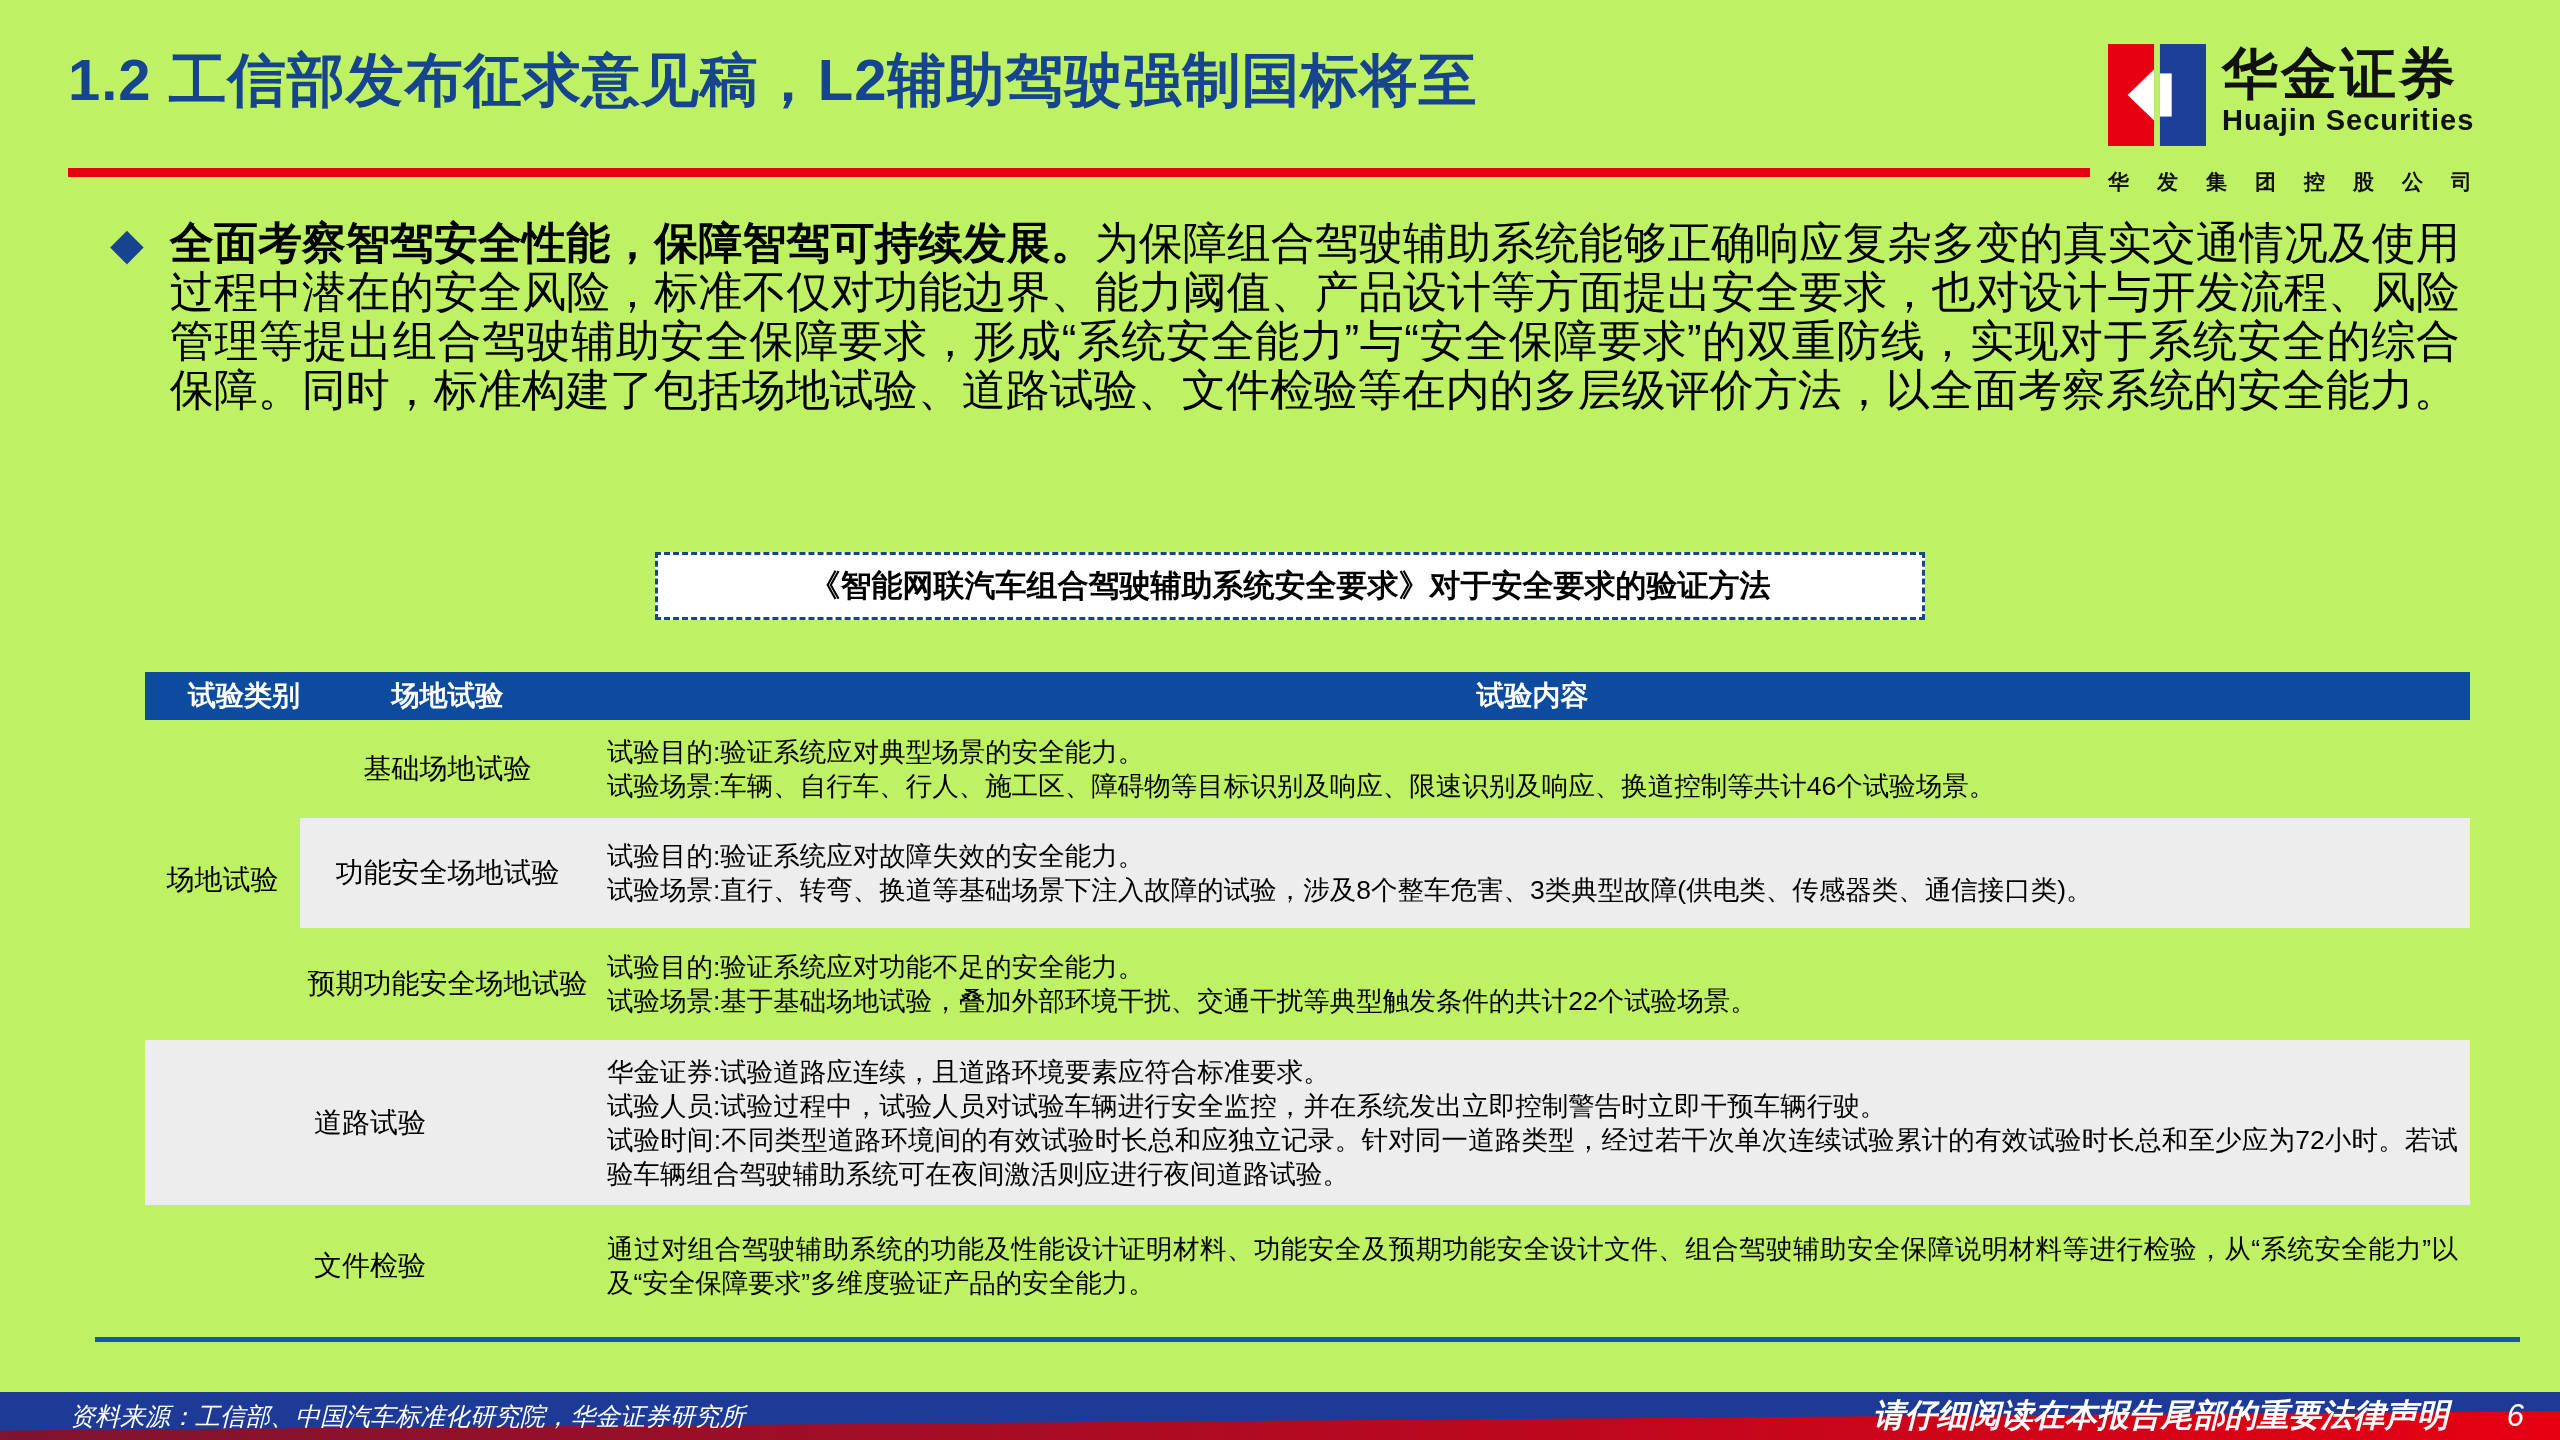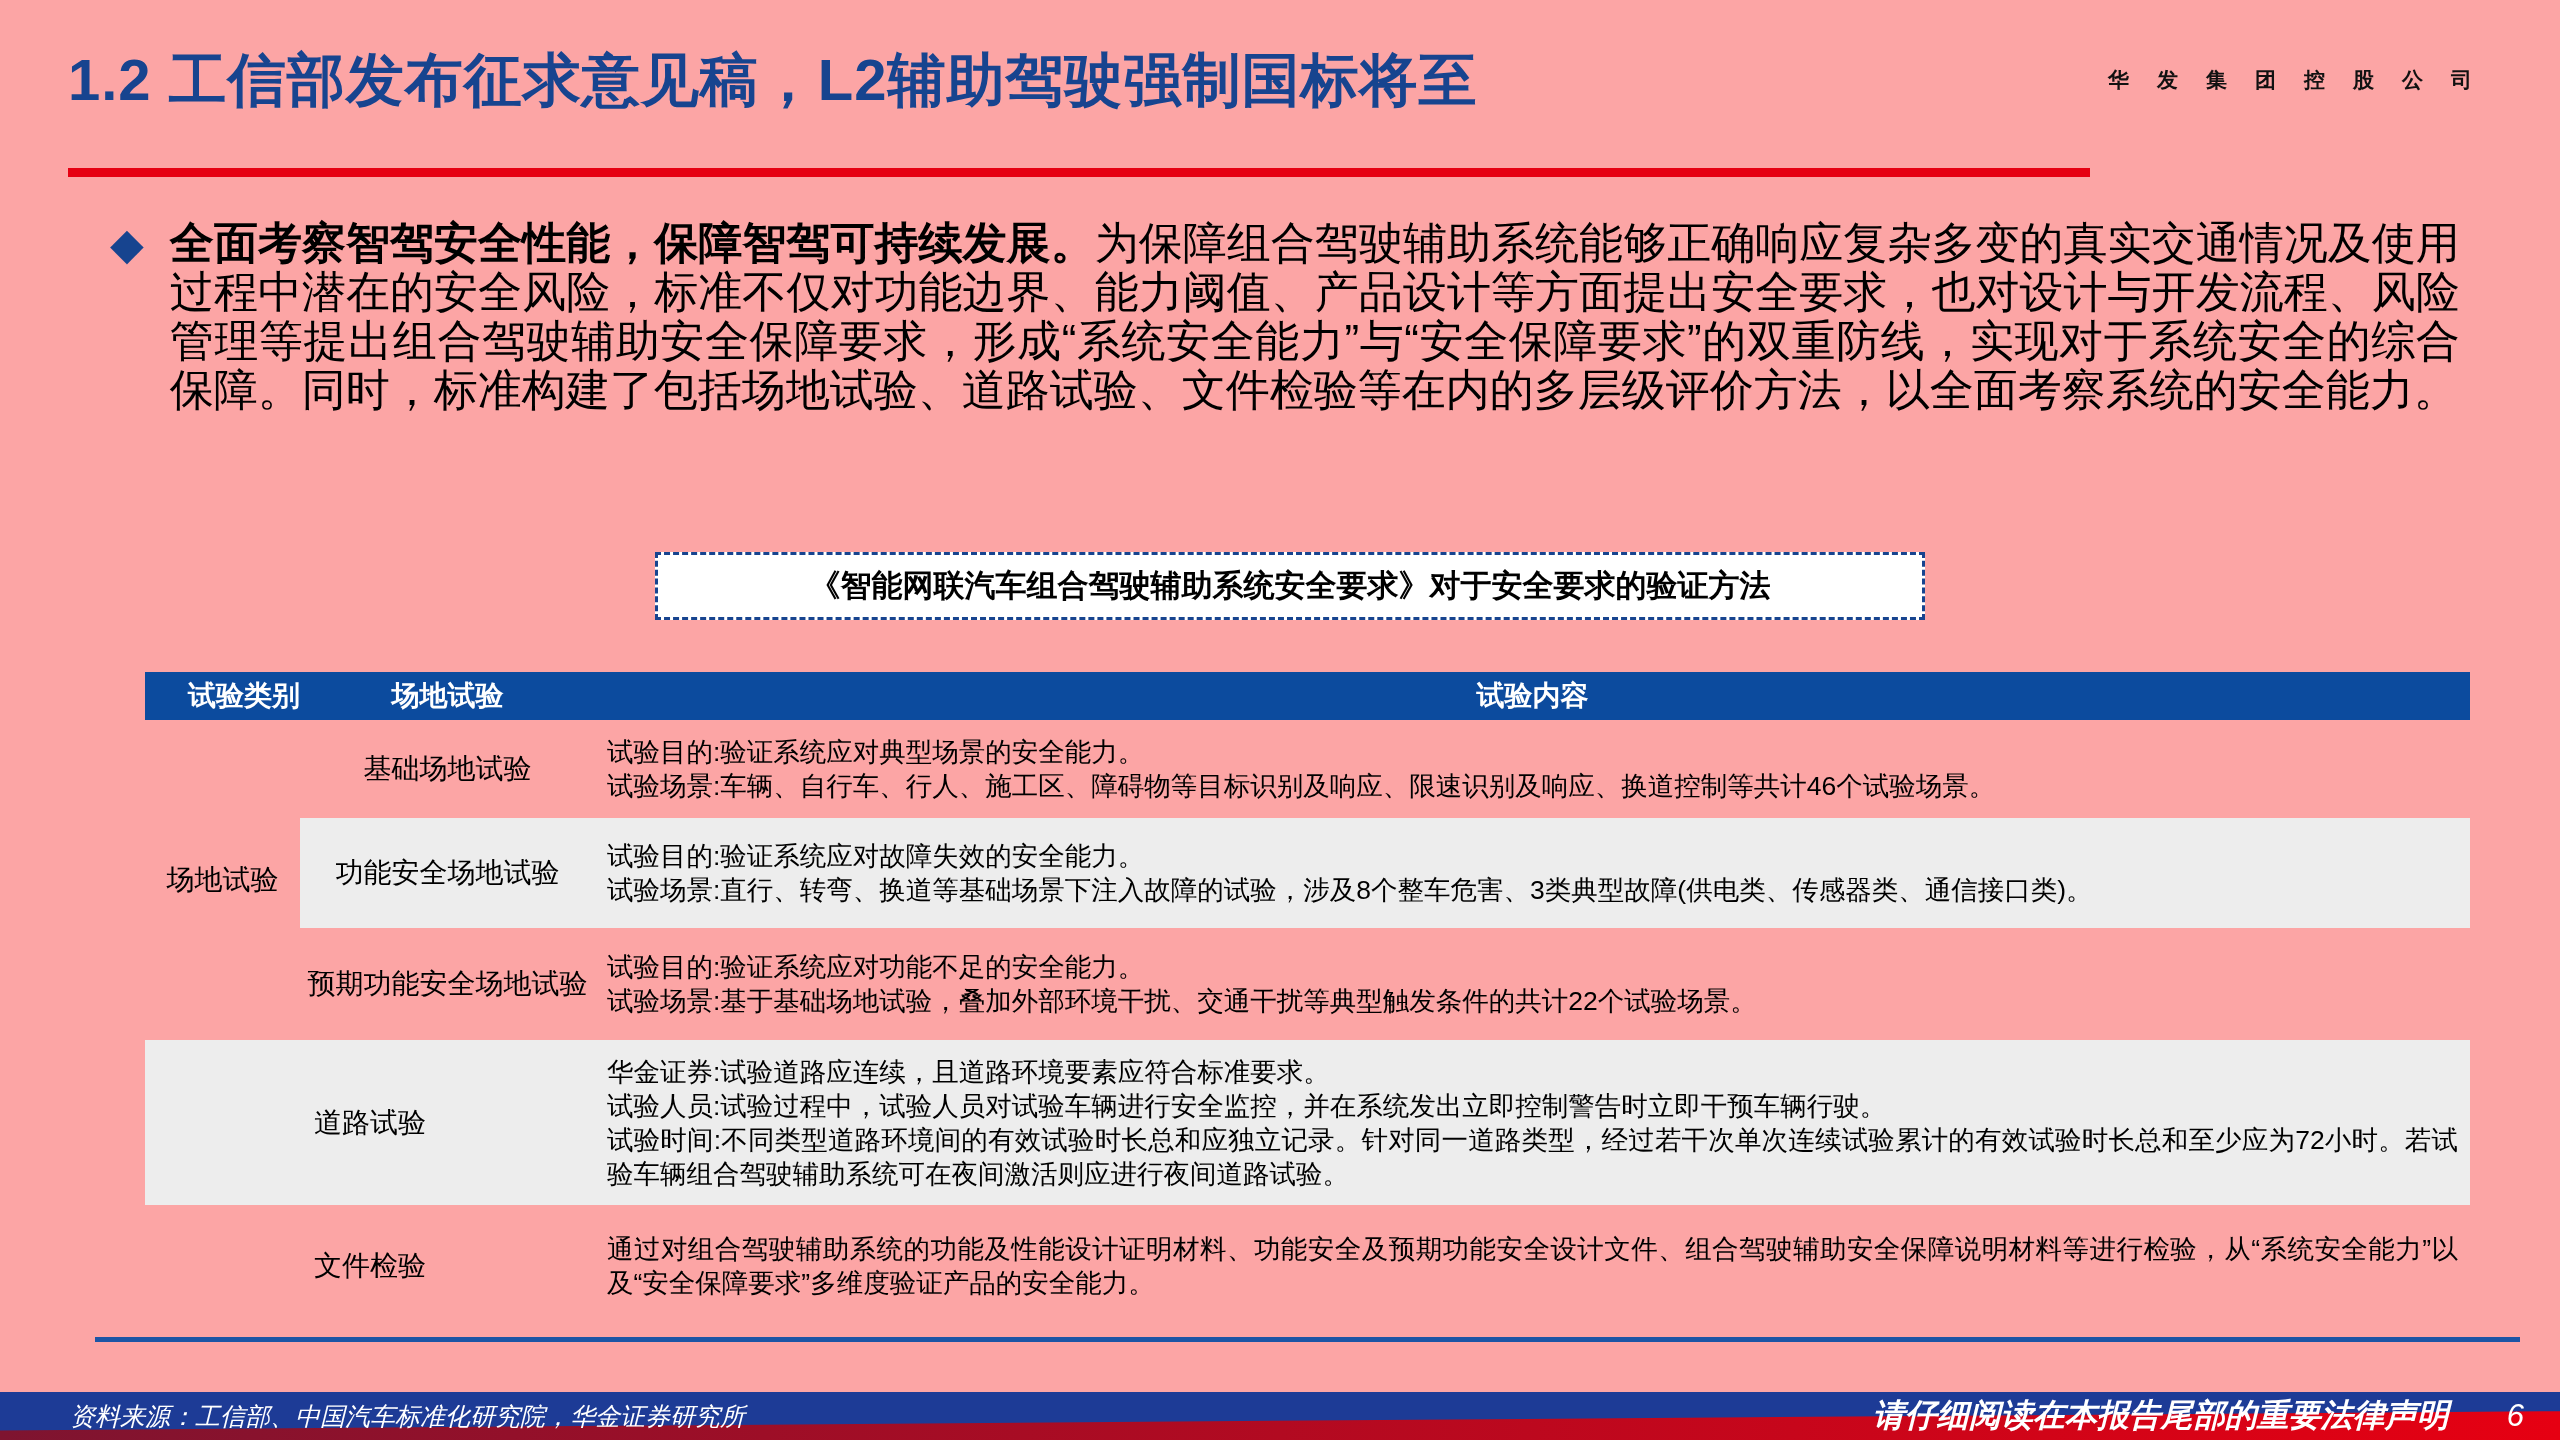--- a/index.html
+++ b/index.html
@@ -1,18 +1,18 @@
 <!DOCTYPE html>
 <html><head>
 <meta charset="utf-8">
 <style>
   * { margin:0; padding:0; box-sizing:border-box; }
   html,body { background:#ffffff; }
   .slide {
-    position:relative; width:2560px; height:1440px; background:#fca5a5;
+    position:relative; width:2560px; height:1440px; background:#bef264;
     overflow:hidden; font-family:"Liberation Sans", sans-serif; color:#000;
   }
   
   .title {
     position:absolute; left:68px; top:42px; width:2000px;
     font-size:58px; font-weight:bold; color:#17448F; letter-spacing:1px;
     white-space:nowrap;
   }
   .title-underline {
     position:absolute; left:68px; top:168px; width:2022px; height:9px;
@@ -90,20 +90,32 @@
 </style>
 </head>
 <body>
 
 <div class="slide">
 
   <h1 class="title">1.2 工信部发布征求意见稿，L2辅助驾驶强制国标将至</h1>
   <div class="title-underline"></div>
 
   <div class="logo">
+    <div class="logo-top">
+      <svg class="logo-mark" viewBox="0 0 100 104" xmlns="http://www.w3.org/2000/svg">
+        <rect x="0" y="0" width="47" height="104" fill="#E60012"></rect>
+        <rect x="53" y="0" width="47" height="104" fill="#1D3E99"></rect>
+        <polygon points="47,26 47,78 20,52" fill="#ffffff"></polygon>
+        <rect x="53" y="30" width="12" height="44" fill="#ffffff"></rect>
+      </svg>
+      <div class="logo-names">
+        <div class="logo-cn">华金证券</div>
+        <div class="logo-en">Huajin Securities</div>
+      </div>
+    </div>
     <div class="logo-sub">华发集团控股公司</div>
   </div>
 
   <div class="para">
     <span class="diamond">◆</span>
     <p class="para-text"><span class="para-lead">全面考察智驾安全性能，保障智驾可持续发展。</span><span>为保障组合驾驶辅助系统能够正确响应复杂多变的真实交通情况及使用过程中潜在的安全风险，标准不仅对功能边界、能力阈值、产品设计等方面提出安全要求，也对设计与开发流程、风险管理等提出组合驾驶辅助安全保障要求，形成“系统安全能力”与“安全保障要求”的双重防线，实现对于系统安全的综合保障。同时，标准构建了包括场地试验、道路试验、文件检验等在内的多层级评价方法，以全面考察系统的安全能力。</span></p>
   </div>
 
   <div class="caption">《智能网联汽车组合驾驶辅助系统安全要求》对于安全要求的验证方法</div>
 

